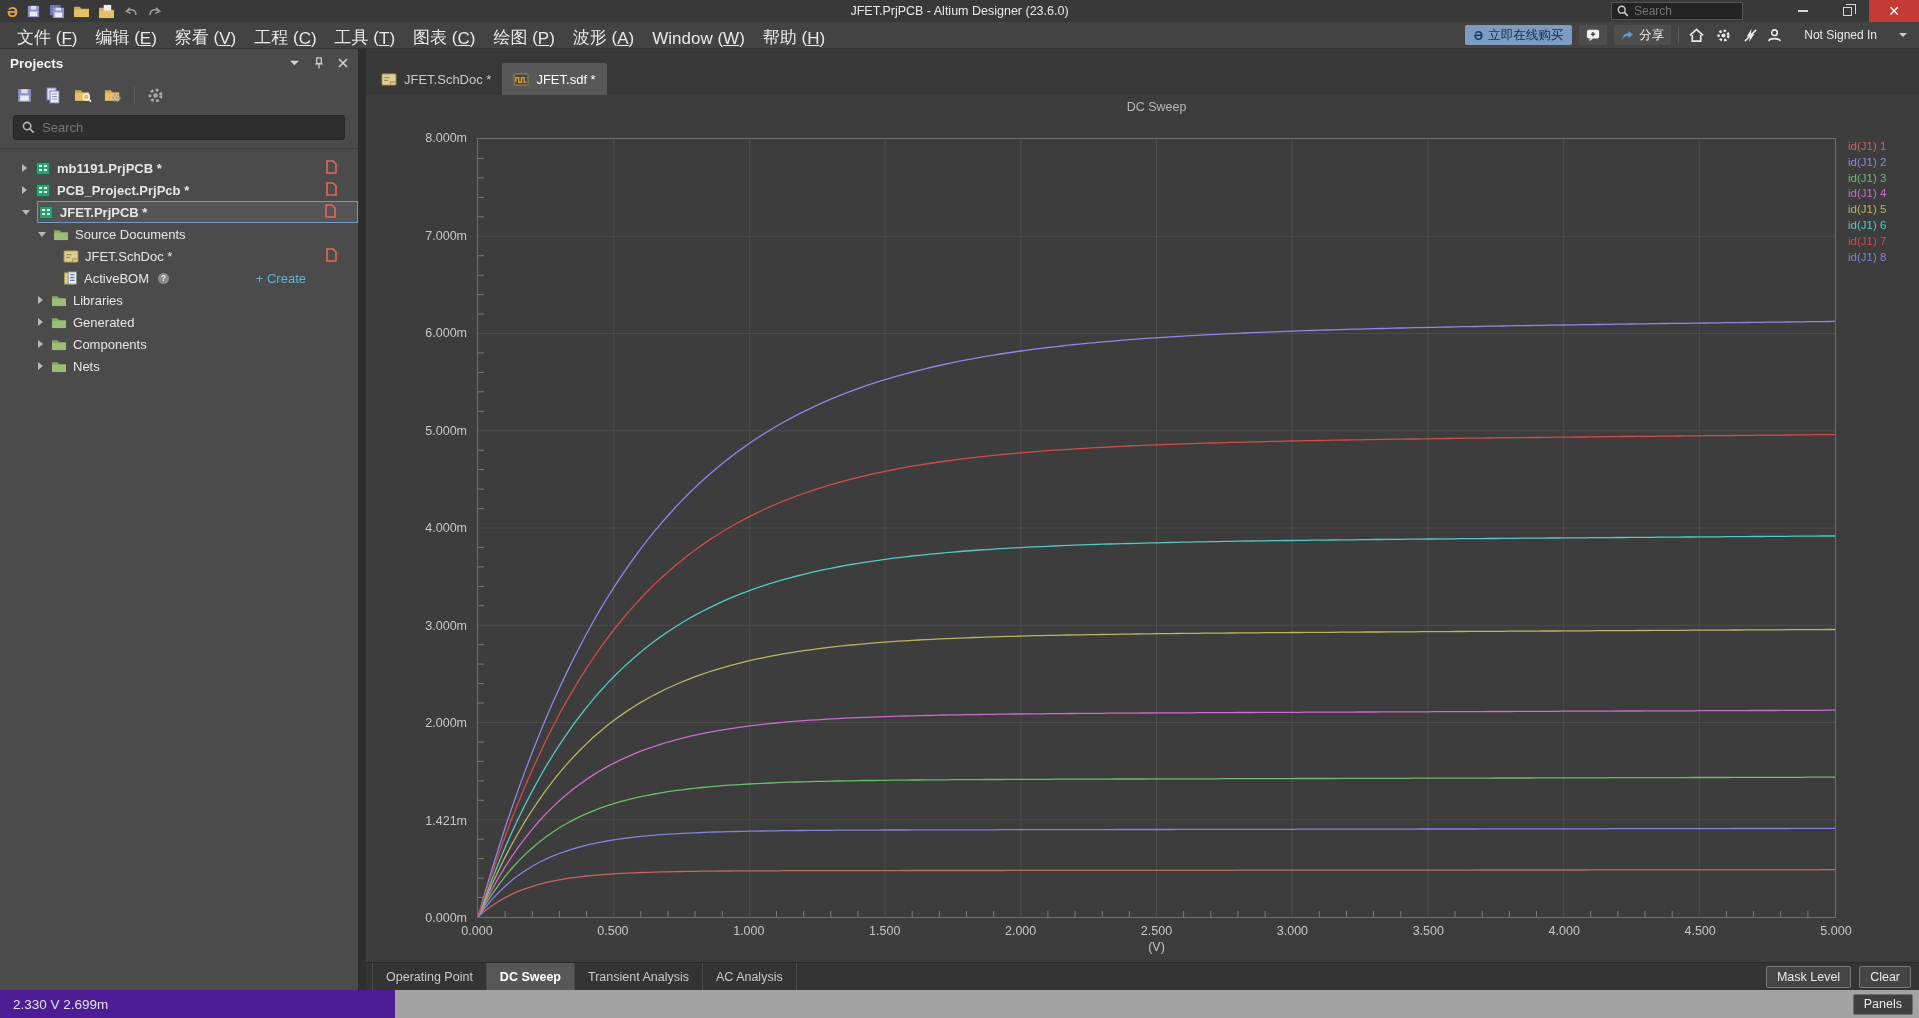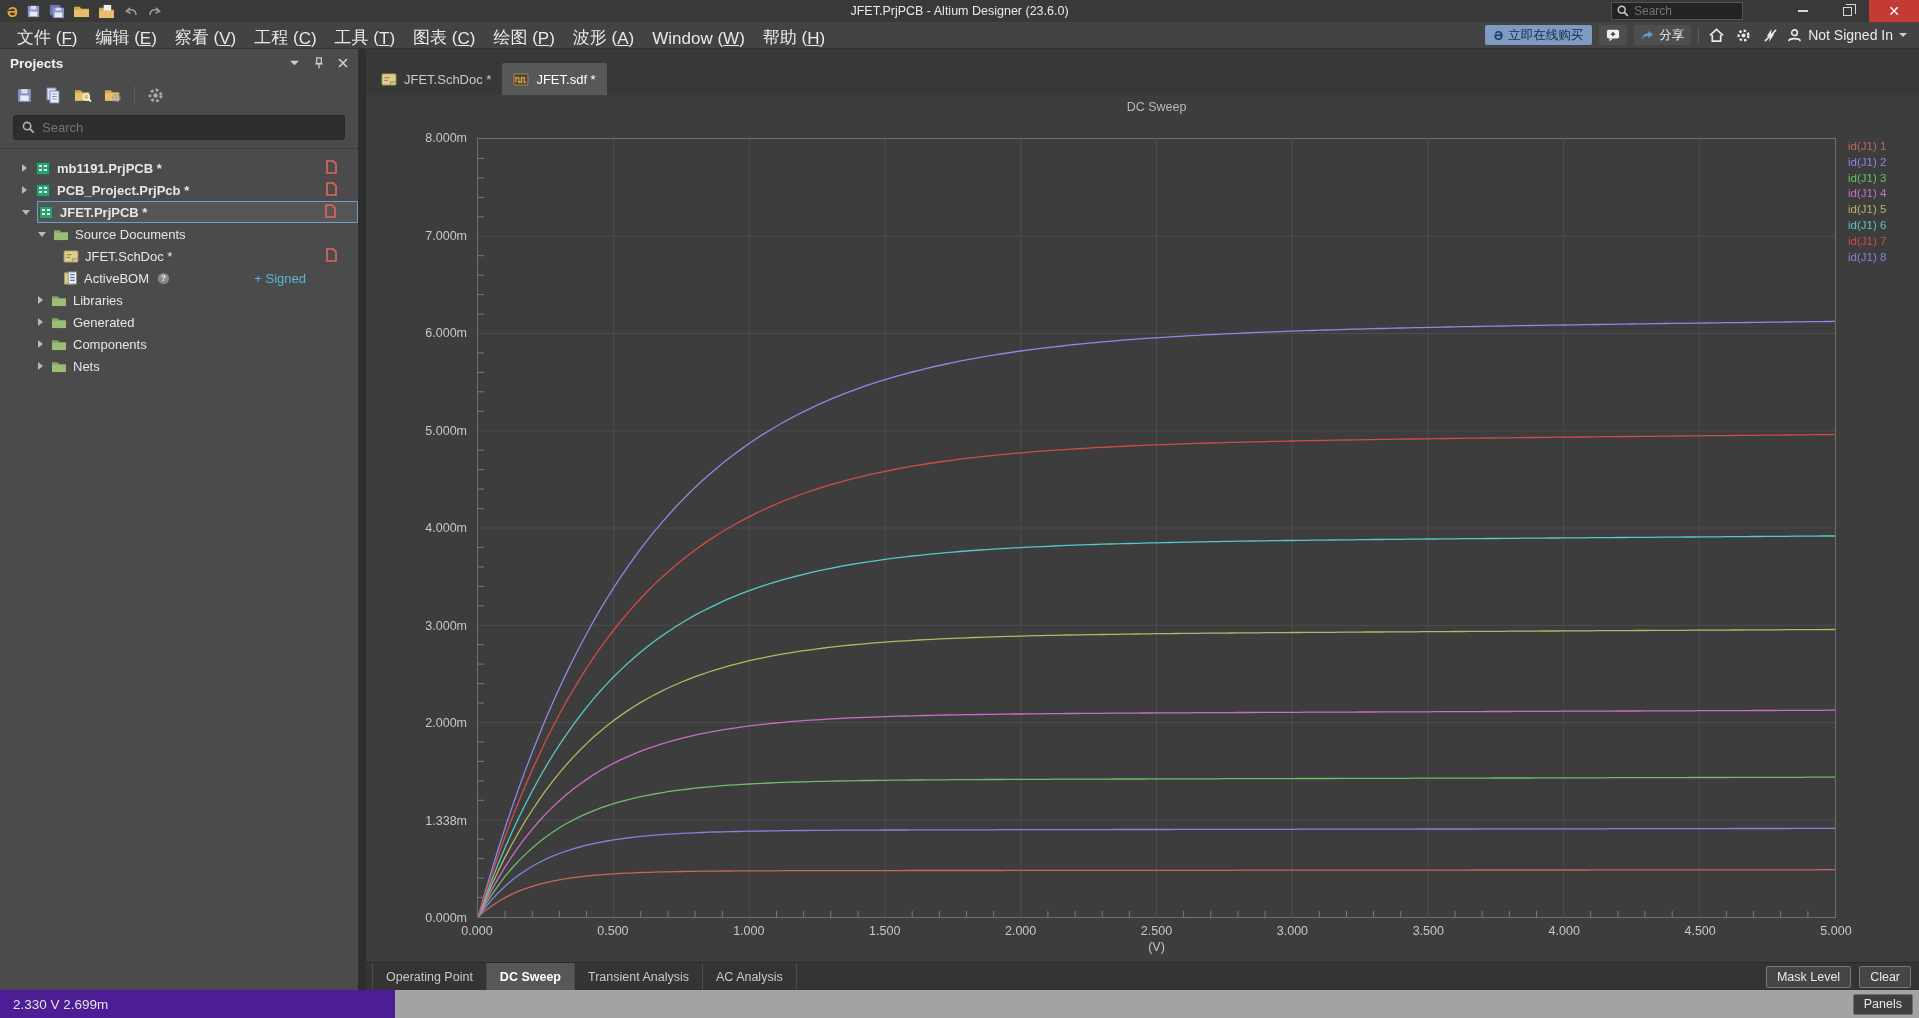--- a/index.html
+++ b/index.html
@@ -27,21 +27,21 @@
   .menubar { height:27px; background:#434343; border-bottom:1px solid #313131; display:flex; align-items:center; flex:0 0 auto; }
   .menu-list { display:flex; align-items:center; padding-left:8px; }
   .menu-item { padding:0 9px; font-size:17px; color:#e9e9e9; height:27px; display:flex; align-items:flex-end; cursor:default; }
   .menu-item u { text-decoration:underline; }
   .mb-right { margin-left:auto; display:flex; align-items:center; gap:7px; padding-right:8px; }
   .buy-btn { background:#7e9cc2; color:#16294d; font-size:12.5px; height:20px; display:flex; align-items:center; gap:5px; padding:0 9px; border-radius:2px; }
   .buy-btn .blogo { font-weight:bold; color:#1d3a6e; font-size:13px; }
   .sq-btn { background:#4e4e4e; border-radius:2px; height:20px; min-width:26px; display:flex; align-items:center; justify-content:center; padding:0 7px; gap:5px; color:#efefef; font-size:12.5px; }
   .mb-sep { width:1px; height:16px; background:#5c5c5c; }
   .mb-ico { display:flex; align-items:center; justify-content:center; width:20px; height:20px; }
-  .signin { display:flex; align-items:center; gap:6px; color:#e9e9e9; font-size:14px; padding-right:4px; }
+  .signin { display:flex; align-items:center; gap:22px; color:#e9e9e9; font-size:12px; padding-right:4px; }
   .caret { width:0; height:0; border-left:4px solid transparent; border-right:4px solid transparent; border-top:4px solid #cfcfcf; }
 
   
   .body { flex:1 1 auto; display:flex; min-height:0; }
 
   
   .left-panel { width:358px; background:#4b4b4b; display:flex; flex-direction:column; flex:0 0 auto; }
   .panel-header { height:28px; display:flex; align-items:center; padding:0 10px; }
   .panel-title { color:#f2f2f2; font-weight:bold; font-size:13.5px; }
   .ph-icons { margin-left:auto; display:flex; align-items:center; gap:14px; color:#cdcdcd; }
@@ -390,21 +390,21 @@
                 </svg>
               </span>
               <span class="tlabel">ActiveBOM</span>
               <span class="helpb">
                 <svg width="13" height="13" viewBox="0 0 14 14">
                   <circle cx="7" cy="7" r="6" fill="#8a8a8a"></circle>
                   <text x="7" y="10" text-anchor="middle" font-size="9" font-family="Liberation Sans, sans-serif" fill="#ededed" font-weight="bold">?</text>
                 </svg>
               </span>
               <span class="sp"></span>
-              <span class="taction">+ Signed</span>
+              <span class="taction">+ Create</span>
               <span class="tmod"></span>
             </div>
           </div>
           <div class="trow" style="padding-left:36px">
             <span class="arr collapsed"></span>
             <div class="rowbody">
               <span class="ticon">
                 <svg width="16" height="13" viewBox="0 0 17 14">
                   <path d="M1 2.5 h6 l1.8 2 h7.2 v8.5 H1 z" fill="#85a562"></path>
                   <path d="M1 5 h15 v8 H1 z" fill="#9bbd75"></path>
@@ -589,21 +589,21 @@
             </svg>
         </div>
         <div id="ylabels">
             <div class="ylab" style="top:36.0px">8.000m</div>
             <div class="ylab" style="top:133.5px">7.000m</div>
             <div class="ylab" style="top:231.0px">6.000m</div>
             <div class="ylab" style="top:328.5px">5.000m</div>
             <div class="ylab" style="top:426.0px">4.000m</div>
             <div class="ylab" style="top:523.5px">3.000m</div>
             <div class="ylab" style="top:621.0px">2.000m</div>
-            <div class="ylab" style="top:718.5px">1.338m</div>
+            <div class="ylab" style="top:718.5px">1.421m</div>
             <div class="ylab" style="top:816.0px">0.000m</div>
           </div>
         <div id="xlabels">
             <div class="xlab" style="left:77.0px">0.000</div>
             <div class="xlab" style="left:212.9px">0.500</div>
             <div class="xlab" style="left:348.8px">1.000</div>
             <div class="xlab" style="left:484.7px">1.500</div>
             <div class="xlab" style="left:620.6px">2.000</div>
             <div class="xlab" style="left:756.5px">2.500</div>
             <div class="xlab" style="left:892.4px">3.000</div>

